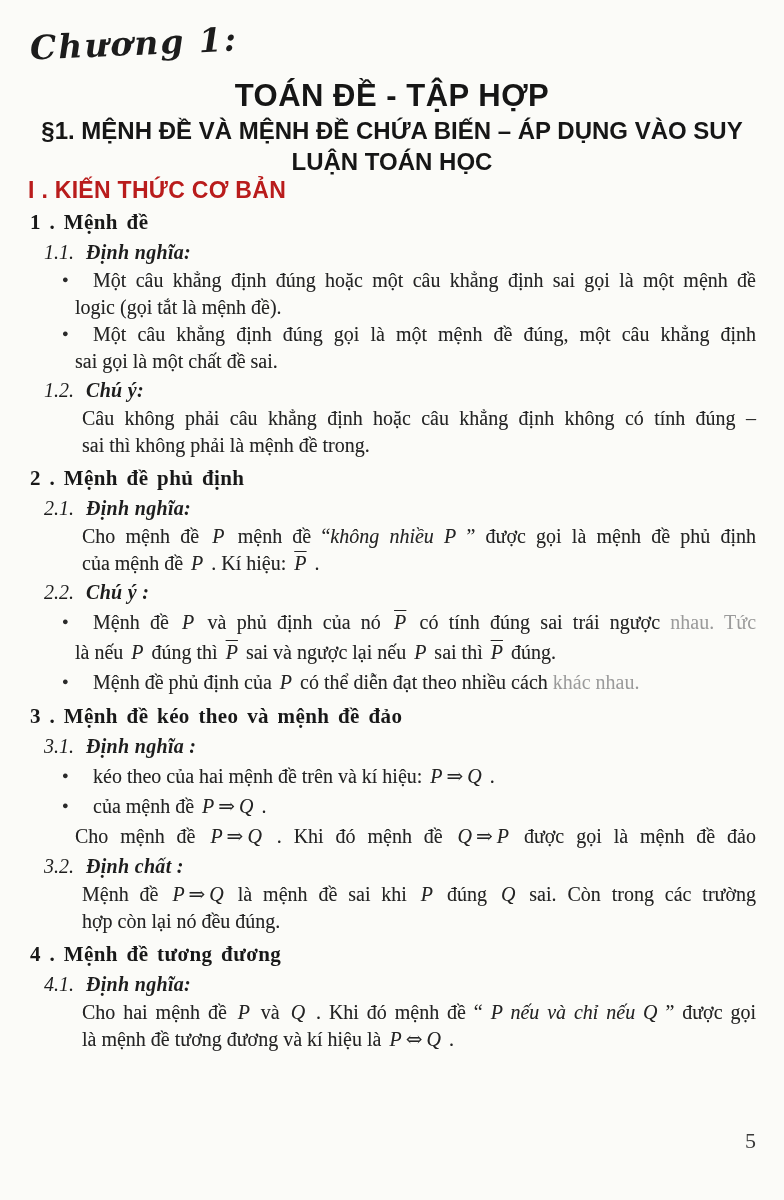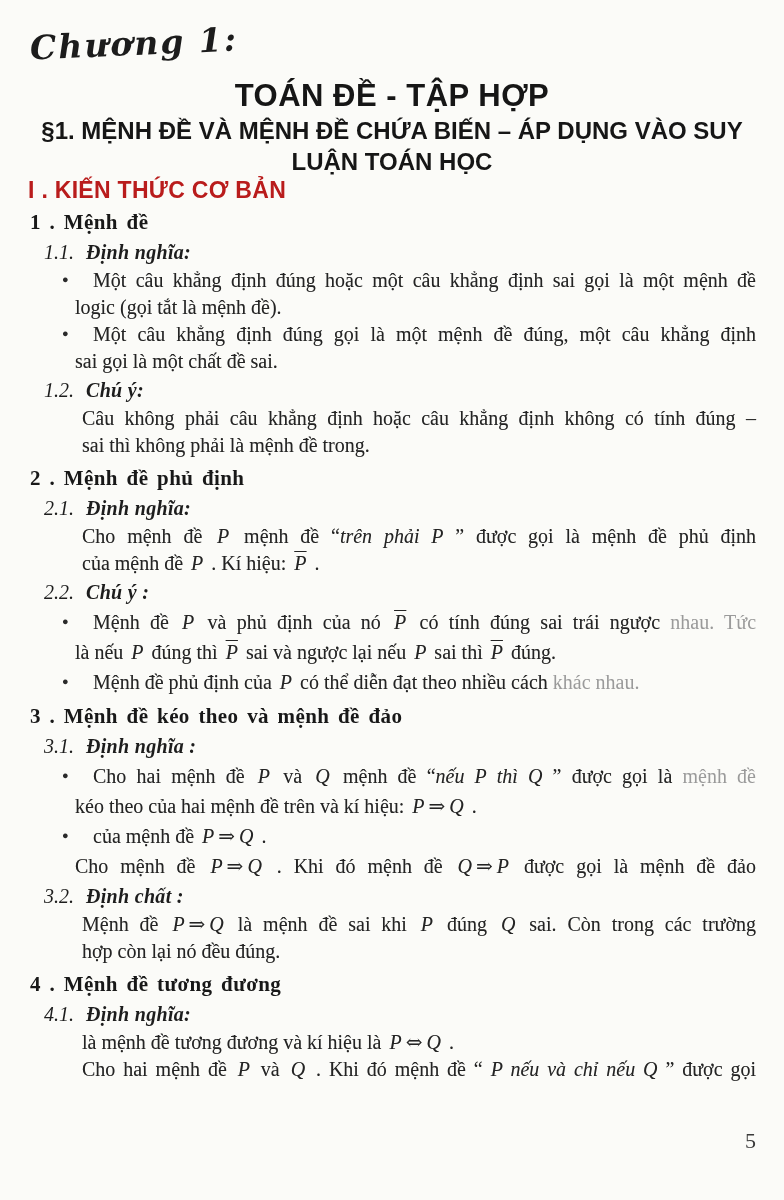--- a/index.html
+++ b/index.html
@@ -66,51 +66,50 @@
         <span class="dot">●</span>
       </div>
       <div class="blk h2"><span class="h2num">1.2.</span><span class="h2lbl">Chú ý:</span></div>
       <div class="blk para">
         <div class="line j"><span>Câu không phải câu khẳng định hoặc câu khẳng định không có tính đúng –</span></div>
         <div class="line"><span>sai thì không phải là mệnh đề trong.</span></div>
       </div>
       <div class="blk h1">2 . Mệnh đề phủ định</div>
       <div class="blk h2"><span class="h2num">2.1.</span><span class="h2lbl">Định nghĩa:</span></div>
       <div class="blk para">
-        <div class="line j"><span>Cho mệnh đề </span><span class="m">P</span><span> mệnh đề “</span><span class="i">trên phải  P</span><span> ” được gọi là mệnh đề phủ định</span></div>
+        <div class="line j"><span>Cho mệnh đề </span><span class="m">P</span><span> mệnh đề “</span><span class="i">không nhiều  P</span><span> ” được gọi là mệnh đề phủ định</span></div>
         <div class="line"><span>của mệnh đề </span><span class="m">P</span><span> . Kí hiệu: </span><span class="ov">P</span><span> .</span></div>
       </div>
       <div class="blk h2"><span class="h2num">2.2.</span><span class="h2lbl">Chú ý :</span></div>
       <div class="blk bullet tall">
         <div class="line j"><span>Mệnh đề </span><span class="m">P</span><span> và phủ định của nó </span><span class="ov">P</span><span> có tính đúng sai trái ngược </span><span class="f">nhau. Tức</span></div>
         <div class="line"><span>là nếu </span><span class="m">P</span><span> đúng thì </span><span class="ov">P</span><span> sai và ngược lại nếu </span><span class="m">P</span><span> sai thì </span><span class="ov">P</span><span> đúng.</span></div>
         <span class="dot">●</span>
       </div>
       <div class="blk bullet tall">
         <div class="line"><span>Mệnh đề phủ định của </span><span class="m">P</span><span> có thể diễn đạt theo nhiều cách </span><span class="f">khác nhau.</span></div>
         <span class="dot">●</span>
       </div>
       <div class="blk h1">3 . Mệnh đề kéo theo và mệnh đề đảo</div>
       <div class="blk h2"><span class="h2num">3.1.</span><span class="h2lbl">Định nghĩa :</span></div>
       <div class="blk bullet tall">
-        <div class="line j"><span>Cho hai mệnh đề </span><span class="m">P</span><span> và </span><span class="m">Q</span><span> mệnh đề “</span><span class="i">nếu  P thì  Q</span><span> ” được gọi là </span><span class="f">mệnh đề</span></div>
         <div class="line"><span>kéo theo của hai mệnh đề trên và kí hiệu: </span><span class="m">P</span><span class="sym">⇒</span><span class="m">Q</span><span> .</span></div>
         <span class="dot">●</span>
       </div>
       <div class="blk bullet tall">
         <div class="line"><span>của mệnh đề </span><span class="m">P</span><span class="sym">⇒</span><span class="m">Q</span><span> .</span></div>
         <div class="line j"><span>Cho mệnh đề </span><span class="m">P</span><span class="sym">⇒</span><span class="m">Q</span><span> . Khi đó mệnh đề </span><span class="m">Q</span><span class="sym">⇒</span><span class="m">P</span><span> được gọi là mệnh đề đảo</span></div>
         <span class="dot">●</span>
       </div>
       <div class="blk h2"><span class="h2num">3.2.</span><span class="h2lbl">Định chất :</span></div>
       <div class="blk para">
         <div class="line j"><span>Mệnh đề </span><span class="m">P</span><span class="sym">⇒</span><span class="m">Q</span><span> là mệnh đề sai  khi </span><span class="m">P</span><span> đúng </span><span class="m">Q</span><span> sai. Còn trong các trường</span></div>
         <div class="line"><span>hợp còn lại nó đều đúng.</span></div>
       </div>
       <div class="blk h1">4 . Mệnh đề tương đương</div>
       <div class="blk h2"><span class="h2num">4.1.</span><span class="h2lbl">Định nghĩa:</span></div>
       <div class="blk para">
+        <div class="line j"><span>Cho hai mệnh đề </span><span class="m">P</span><span> và </span><span class="m">Q</span><span> . Khi đó mệnh đề  “ </span><span class="i">P nếu và chỉ nếu  Q</span><span> ” được gọi</span></div>
         <div class="line"><span>là mệnh đề tương đương và kí hiệu là </span><span class="m">P</span><span class="sym">⇔</span><span class="m">Q</span><span> .</span></div>
-        <div class="line j"><span>Cho hai mệnh đề </span><span class="m">P</span><span> và </span><span class="m">Q</span><span> . Khi đó mệnh đề  “ </span><span class="i">P nếu và chỉ nếu  Q</span><span> ” được gọi</span></div>
       </div>
     </div>
   <div class="pagenum">5</div>
 </div>
 
 </body></html>

